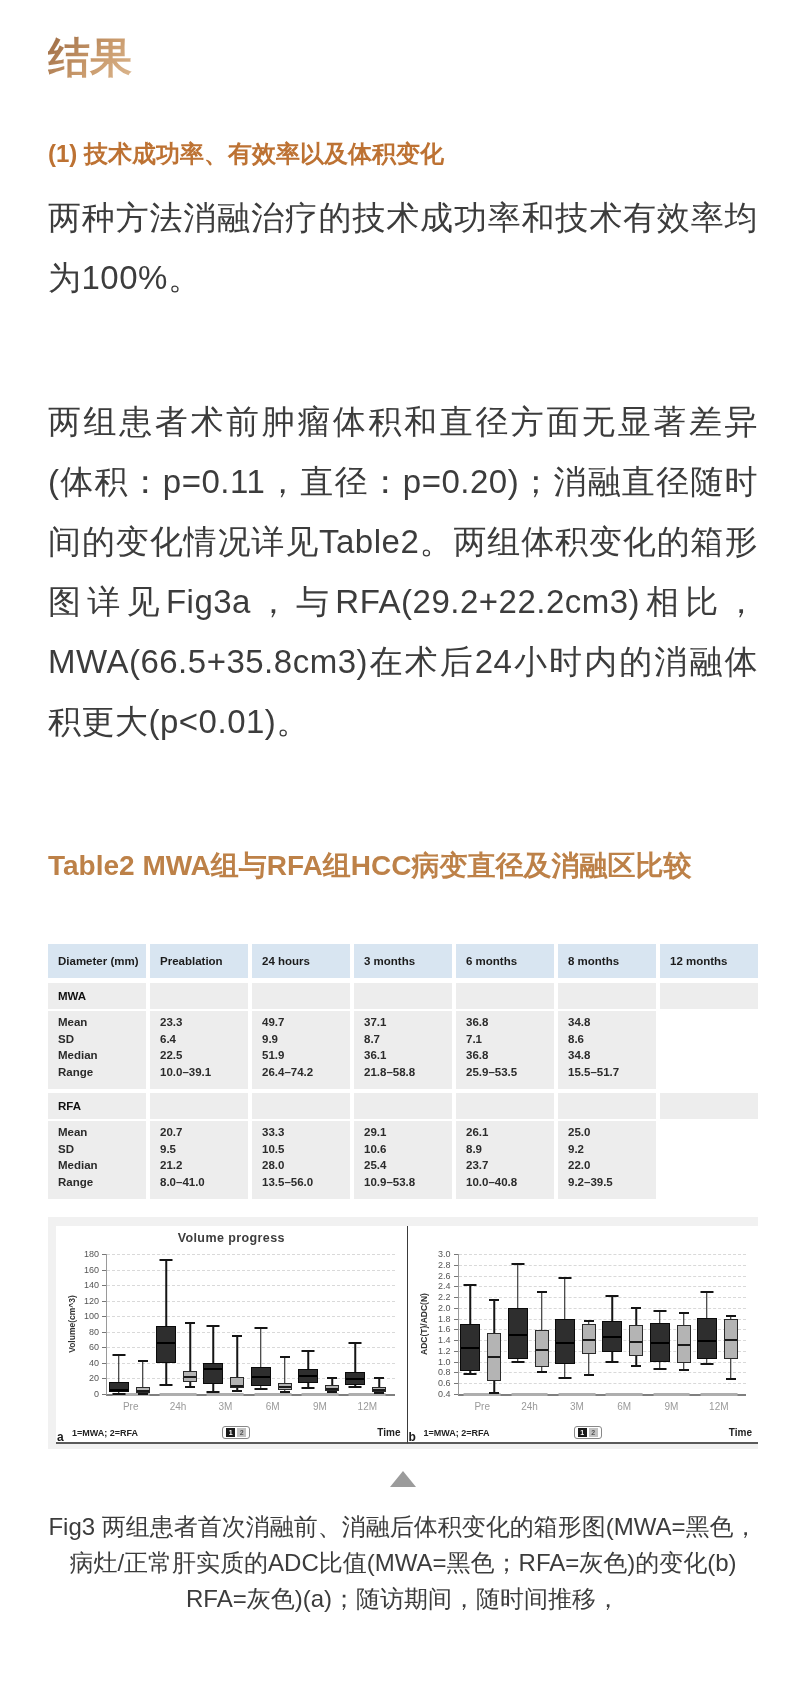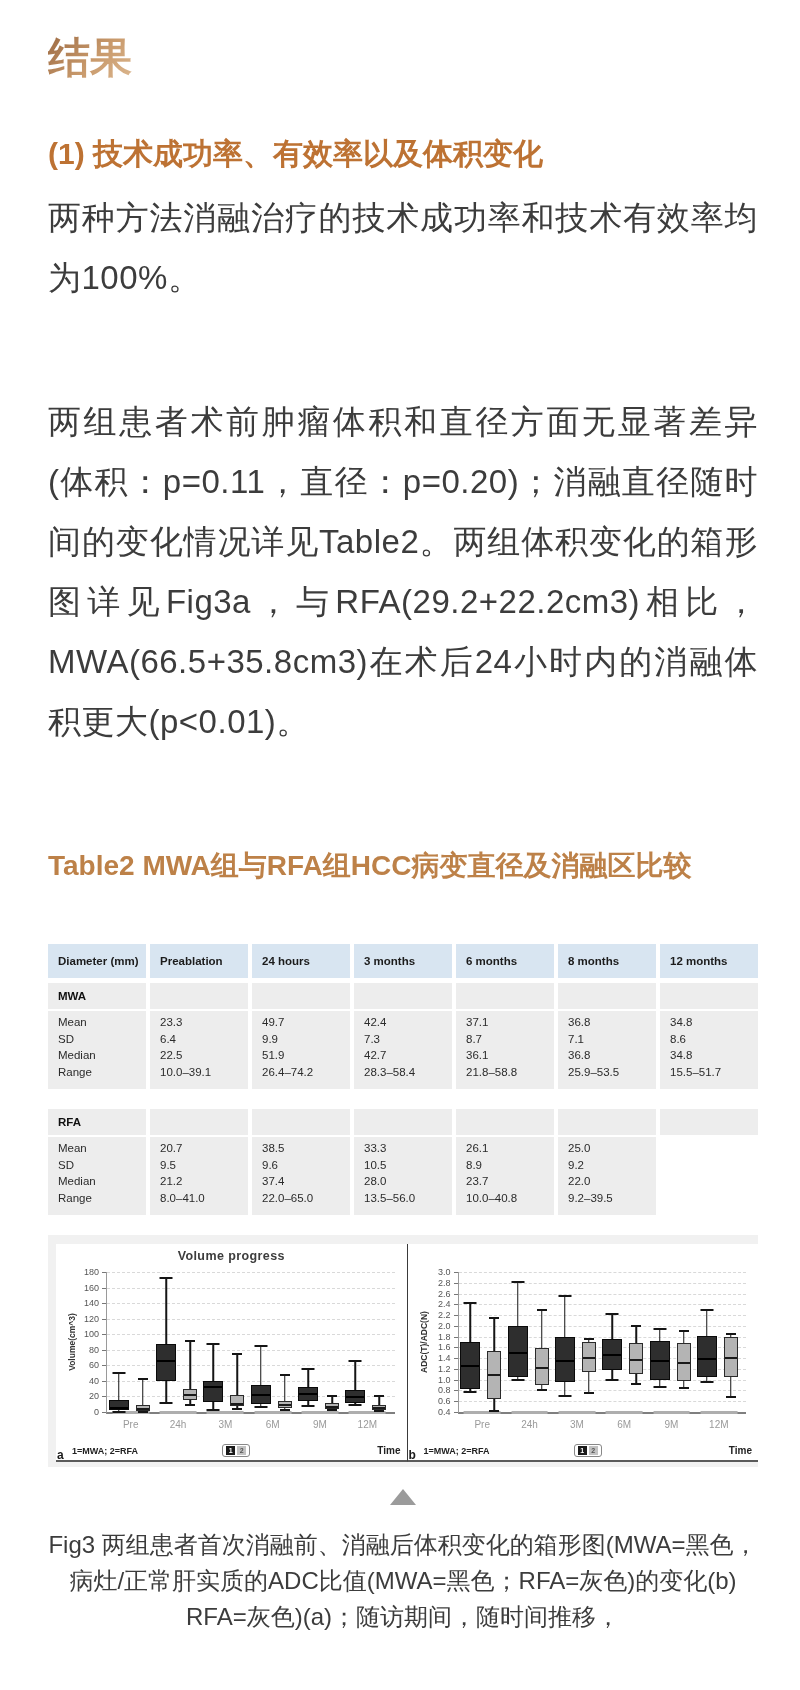--- a/index.html
+++ b/index.html
@@ -11,39 +11,39 @@
 
   .doc-title{
     margin:34px 0 0 0;font-family:"DejaVu Serif","Liberation Serif",serif;
     font-size:42px;font-weight:bold;line-height:48px;
     color:#b9895c;
     background:linear-gradient(135deg,#9c6a43 0%,#c99a6c 55%,#dcb890 100%);
     -webkit-background-clip:text;background-clip:text;-webkit-text-fill-color:transparent;
     display:inline-block;
   }
   .section-heading{
-    margin:52px 0 0 0;font-size:30px;font-weight:bold;color:#bd7233;line-height:40px;
+    margin:52px 0 0 0;font-size:24px;font-weight:bold;color:#bd7233;line-height:40px;
   }
   .para{
     margin:14px 0 0 0;font-size:33px;line-height:60px;color:#3c3c3c;
     text-align:justify;letter-spacing:0.5px;
   }
   .para.second{margin-top:84px;}
   .table-heading{
     margin:96px 0 0 0;font-size:28px;font-weight:bold;color:#bd8148;line-height:36px;
   }
 
   
   .dtable{margin-top:60px;width:710px;}
   .trow{display:grid;grid-template-columns:repeat(7,1fr);column-gap:4px;}
   .thead{margin-bottom:5px;}
   .hcell{background:#d8e5f1;font-weight:bold;font-size:11.5px;color:#1c1c1c;padding:11px 2px 11px 10px;}
   .band{margin-bottom:2px;}
   .bcell{background:#ededed;font-weight:bold;font-size:11.5px;color:#111;padding:7px 2px 7px 10px;min-height:12px;}
-  .datablock{margin-bottom:20px;}
+  .datablock{margin-bottom:4px;font-weight:bold;}
   .dcell{background:#ededed;padding:3px 2px 9px 10px;font-size:11.5px;color:#2b2b2b;}
   .dline{line-height:16.5px;white-space:nowrap;}
 
   
   .figure{
     margin-top:18px;width:710px;height:232px;background:#f1f1f1;
     box-sizing:border-box;padding:9px 0 5px 8px;display:flex;
   }
   .panel{position:relative;flex:1;background:#ffffff;border-bottom:2px solid #5a5a5a;}
   .panel.right{border-left:1.5px solid #3a3a3a;}
@@ -123,26 +123,20 @@
           <div class="dline">22.5</div>
           <div class="dline">10.0–39.1</div>
         </div>
         <div class="tcell dcell">
           <div class="dline">49.7</div>
           <div class="dline">9.9</div>
           <div class="dline">51.9</div>
           <div class="dline">26.4–74.2</div>
         </div>
         <div class="tcell dcell">
-          <div class="dline">42.4</div>
-          <div class="dline">7.3</div>
-          <div class="dline">42.7</div>
-          <div class="dline">28.3–58.4</div>
-        </div>
-        <div class="tcell dcell">
           <div class="dline">37.1</div>
           <div class="dline">8.7</div>
           <div class="dline">36.1</div>
           <div class="dline">21.8–58.8</div>
         </div>
         <div class="tcell dcell">
           <div class="dline">36.8</div>
           <div class="dline">7.1</div>
           <div class="dline">36.8</div>
           <div class="dline">25.9–53.5</div>
@@ -170,30 +164,30 @@
           <div class="dline">Median</div>
           <div class="dline">Range</div>
         </div>
         <div class="tcell dcell">
           <div class="dline">20.7</div>
           <div class="dline">9.5</div>
           <div class="dline">21.2</div>
           <div class="dline">8.0–41.0</div>
         </div>
         <div class="tcell dcell">
-          <div class="dline">38.5</div>
-          <div class="dline">9.6</div>
-          <div class="dline">37.4</div>
-          <div class="dline">22.0–65.0</div>
-        </div>
-        <div class="tcell dcell">
           <div class="dline">33.3</div>
           <div class="dline">10.5</div>
           <div class="dline">28.0</div>
           <div class="dline">13.5–56.0</div>
+        </div>
+        <div class="tcell dcell">
+          <div class="dline">29.1</div>
+          <div class="dline">10.6</div>
+          <div class="dline">25.4</div>
+          <div class="dline">10.9–53.8</div>
         </div>
         <div class="tcell dcell">
           <div class="dline">26.1</div>
           <div class="dline">8.9</div>
           <div class="dline">23.7</div>
           <div class="dline">10.0–40.8</div>
         </div>
         <div class="tcell dcell">
           <div class="dline">25.0</div>
           <div class="dline">9.2</div>

